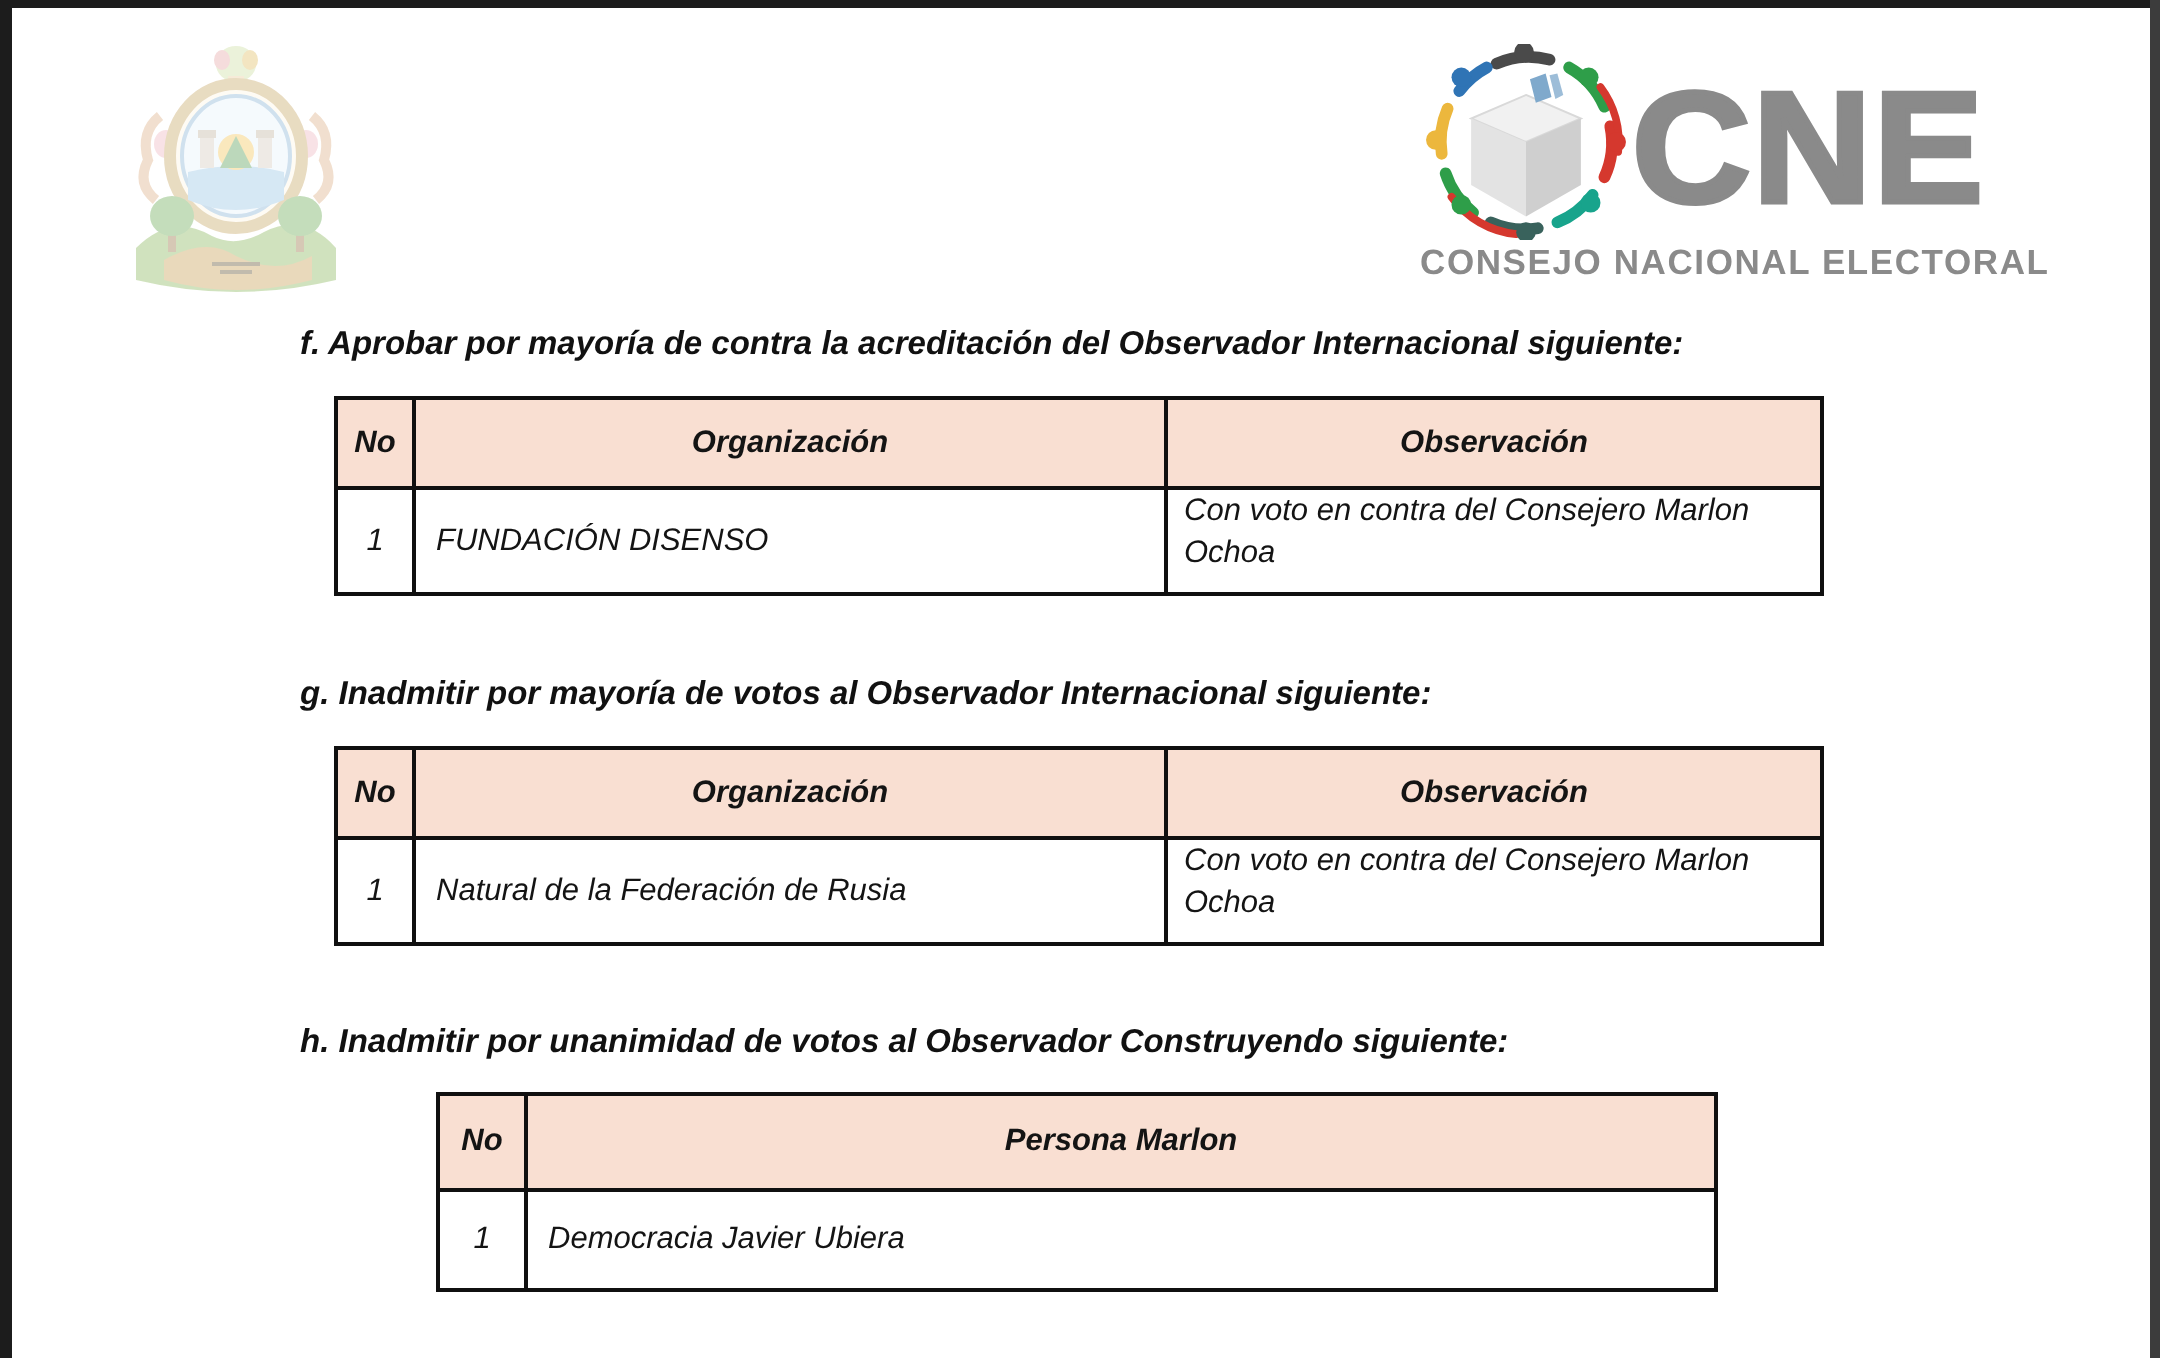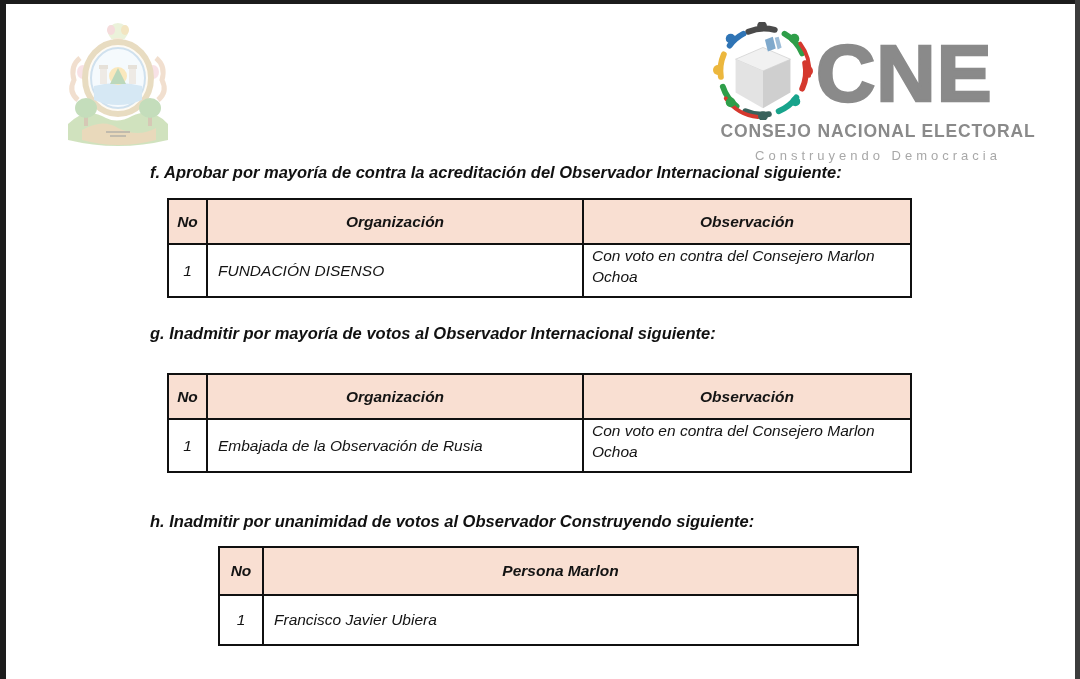--- a/index.html
+++ b/index.html
@@ -20,35 +20,35 @@
   
   .cne-block{position:absolute;left:710px;top:22px;width:336px;}
   .cne-row{display:flex;align-items:flex-end;}
   .cne-emblem{width:106px;height:98px;flex:0 0 auto;}
   .cne-acronym{
     flex:1;color:#8a8a8a;font-weight:bold;font-size:79px;line-height:92px;
     letter-spacing:1px;transform:scaleX(1.04);transform-origin:left center;
     -webkit-text-stroke:2.5px #8a8a8a;
   }
   .cne-name{
-    margin-top:1px;text-align:center;color:#8a8a8a;font-weight:bold;
+    margin-top:1px;color:#8a8a8a;font-weight:bold;
     font-size:17.5px;letter-spacing:.8px;white-space:nowrap;
   }
   .cne-tagline{
     margin-top:6px;text-align:center;color:#a8a8a8;
     font-size:13px;letter-spacing:4px;white-space:nowrap;
   }
 
   
   .heading{
     position:absolute;left:150px;color:#111;
     font-weight:bold;font-style:italic;font-size:16.5px;white-space:nowrap;
   }
   .heading-f{top:163px;}
-  .heading-g{top:324px;}
+  .heading-g{top:338px;}
   .heading-h{top:512px;}
 
   
   table.doc{
     position:absolute;border-collapse:collapse;table-layout:fixed;
     font-size:15.5px;color:#141414;
   }
   table.doc th,table.doc td{border:2px solid #101010;overflow:hidden;}
   table.doc th{
     background:#f9dfd2;font-weight:bold;font-style:italic;text-align:center;padding:0 4px;
@@ -142,21 +142,20 @@
         <polygon points="22,38 50,50 50,88 22,72" fill="#e3e3e3"></polygon>
         <polygon points="78,38 50,50 50,88 78,72" fill="#cfcfcf"></polygon>
 
         <polygon points="52,18 60,15 63,27 55,30" fill="#7fa9cc"></polygon>
         <polygon points="62,16 66,15 69,26 65,28" fill="#9dbdd8"></polygon>
       </g>
     </svg>
     <div class="cne-acronym">CNE</div>
   </div>
   <div class="cne-name">CONSEJO NACIONAL ELECTORAL</div>
-  <div class="cne-tagline">Construyendo Democracia</div>
 </div>
 
 <div class="heading heading-f">f. Aprobar por mayoría de contra la acreditación del Observador Internacional siguiente:</div>
 <table class="doc table-f">
   <colgroup>
       <col style="width:39px">
       <col style="width:376px">
       <col style="width:328px">
     </colgroup>
   <tbody>
@@ -181,35 +180,35 @@
       <col style="width:328px">
     </colgroup>
   <tbody>
       <tr class="hrow">
     <th>No</th>
     <th>Organización</th>
     <th>Observación</th>
   </tr>
   <tr class="drow">
     <td class="cell-no">1</td>
-    <td class="cell-org">Embajada de la Observación de Rusia</td>
+    <td class="cell-org">Natural de la Federación de Rusia</td>
     <td class="cell-obs">Con voto en contra del Consejero Marlon Ochoa</td>
   </tr>
 </tbody>
   </table>
 
 <div class="heading heading-h">h. Inadmitir por unanimidad de votos al Observador Construyendo siguiente:</div>
 <table class="doc table-h">
   <colgroup>
       <col style="width:44px">
       <col style="width:595px">
     </colgroup>
   <tbody>
       <tr class="hrow">
     <th>No</th>
     <th>Persona Marlon</th>
   </tr>
   <tr class="drow">
     <td class="cell-no">1</td>
-    <td class="cell-org">Francisco Javier Ubiera</td>
+    <td class="cell-org">Democracia Javier Ubiera</td>
   </tr>
 </tbody>
   </table>
 
 </body></html>

